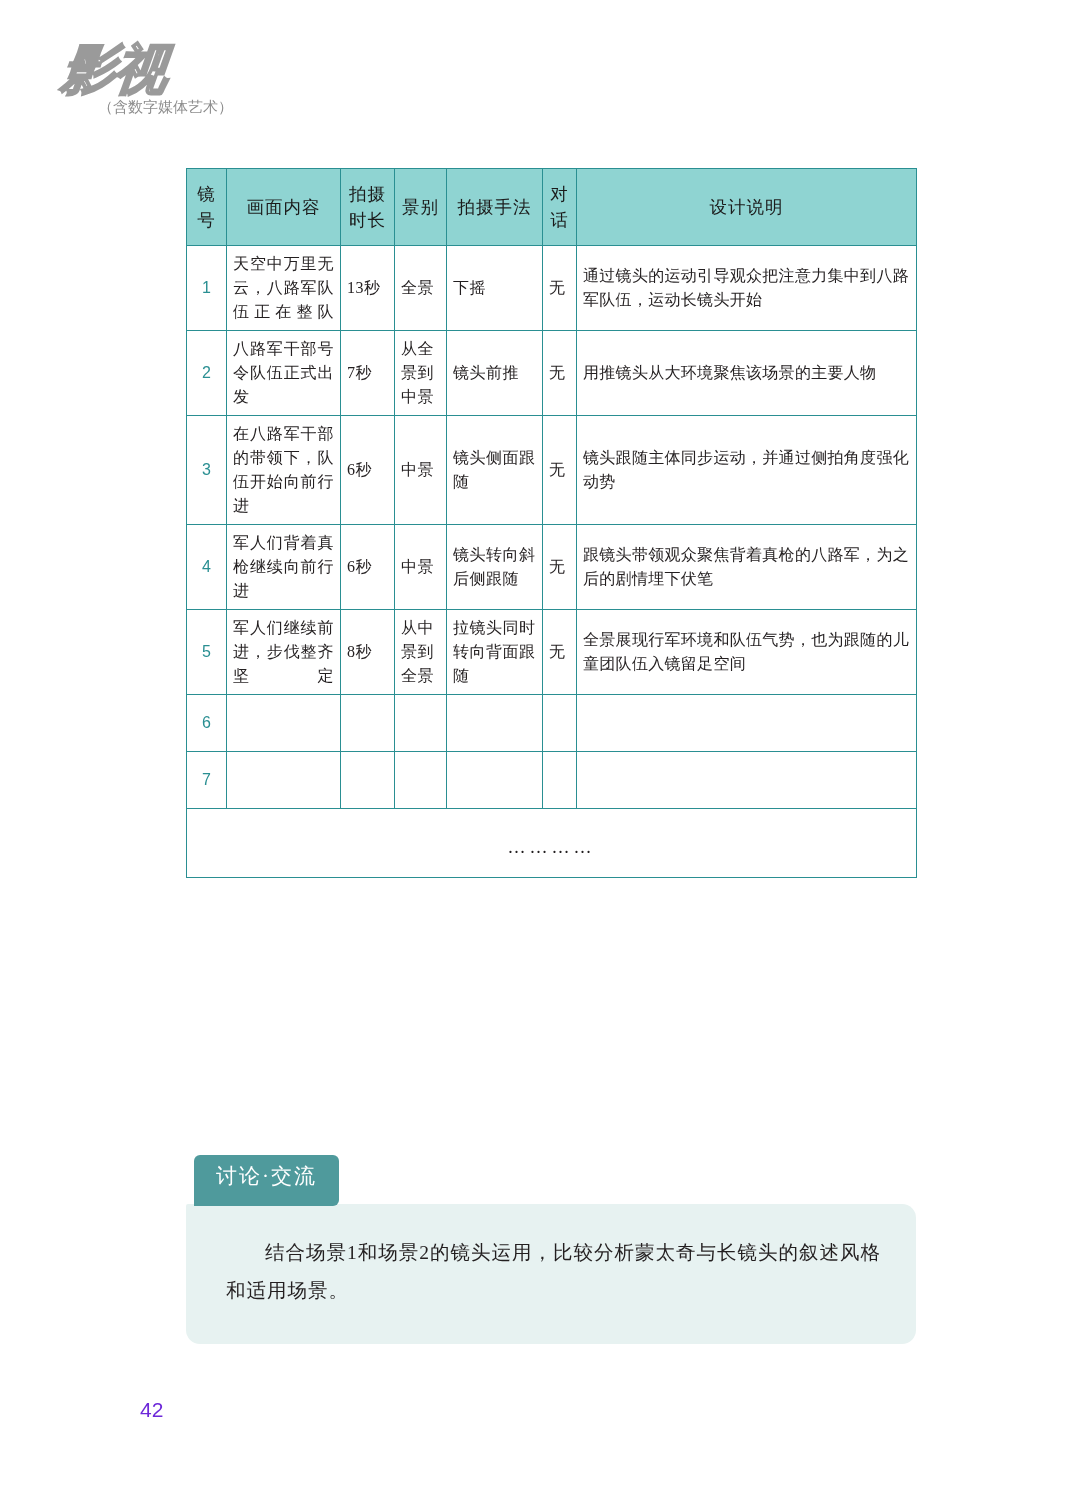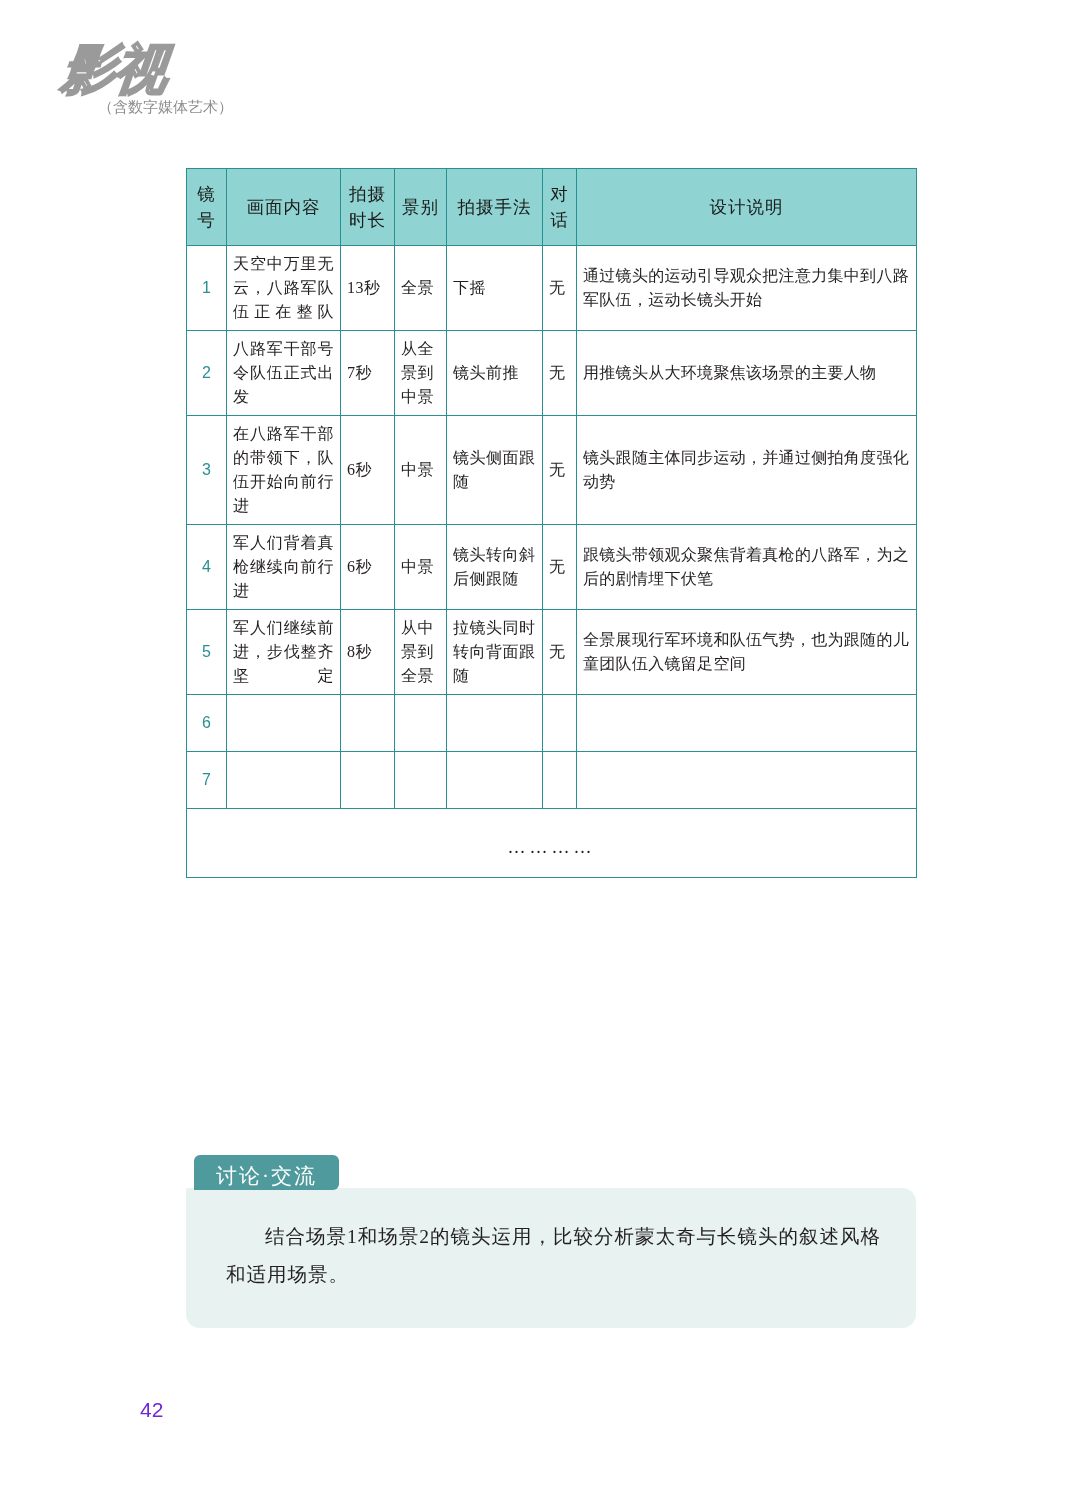--- a/index.html
+++ b/index.html
@@ -120,21 +120,21 @@
     left: 186px;
     top: 1155px;
     width: 730px;
   }
   .discuss-tab {
     display: inline-block;
     background: #4f9a9c;
     color: #ffffff;
     font-size: 21px;
     letter-spacing: 2px;
-    padding: 7px 22px 0 22px;
+    padding: 7px 22px 16px 22px;
     border-radius: 6px 6px 6px 0;
     position: relative;
     z-index: 2;
     margin-left: 8px;
   }
   .discuss-body {
     background: #e7f2f1;
     border-radius: 2px 14px 14px 14px;
     margin-top: -2px;
     padding: 30px 24px 34px 40px;

